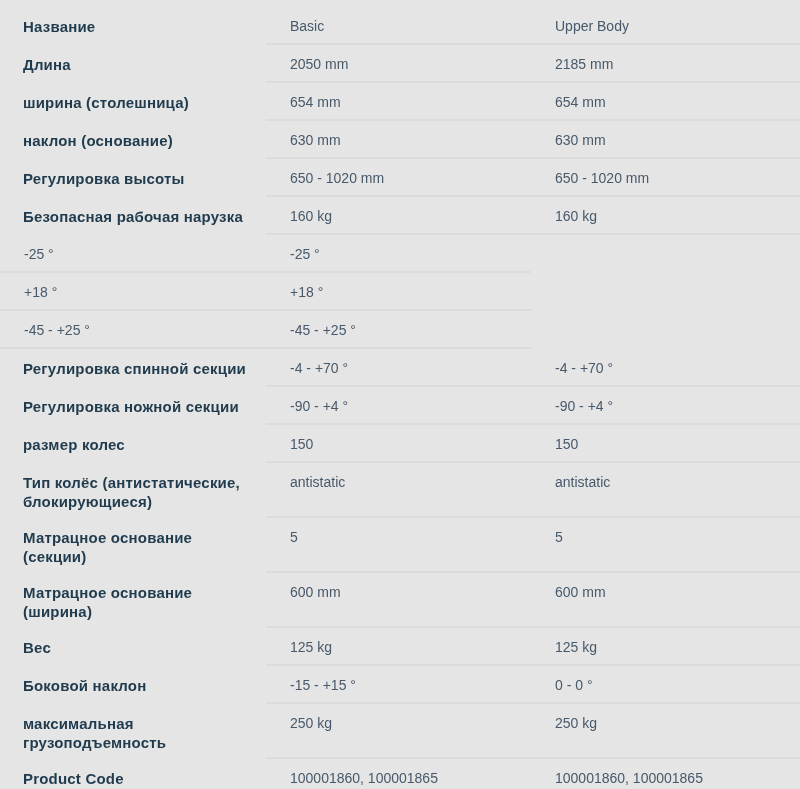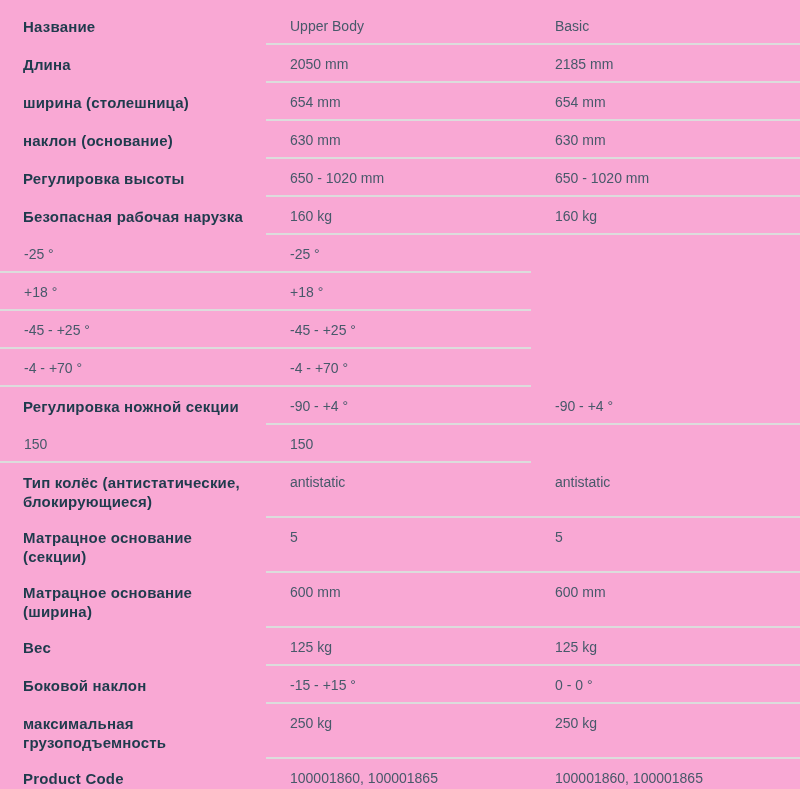--- a/index.html
+++ b/index.html
@@ -3,21 +3,21 @@
 <meta charset="utf-8">
 <style>
   * { margin: 0; padding: 0; box-sizing: border-box; }
   html, body {
     background: #ffffff;
     font-family: "Liberation Sans", sans-serif;
   }
   #spec-table {
     width: 800px;
     height: 789px;
-    background: #f9a8d4;
+    background: #e5e5e5;
     overflow: hidden;
   }
   .spec-row {
     display: grid;
     grid-template-columns: 266px 265px 1fr;
     align-items: stretch;
   }
   .cell {
     padding-top: 10px;
     padding-bottom: 7px;
@@ -45,22 +45,22 @@
     white-space: nowrap;
   }
 </style>
 </head>
 <body>
 
 <div id="spec-table">
 
     <div class="spec-row header">
       <div class="cell label-cell">Название</div>
+      <div class="cell value-cell">Basic</div>
       <div class="cell value-cell">Upper Body</div>
-      <div class="cell value-cell">Basic</div>
     </div>
 
     <div class="spec-row">
       <div class="cell label-cell">Длина</div>
       <div class="cell value-cell">2050 mm</div>
       <div class="cell value-cell">2185 mm</div>
     </div>
 
     <div class="spec-row">
       <div class="cell label-cell">ширина (столешница)</div>
@@ -95,31 +95,33 @@
       <div class="cell value-cell">+18 °</div>
       <div class="cell value-cell">+18 °</div>
     </div>
 
     <div class="spec-row">
       <div class="cell value-cell">-45 - +25 °</div>
       <div class="cell value-cell">-45 - +25 °</div>
     </div>
 
     <div class="spec-row">
+      <div class="cell label-cell">Регулировка спинной секции</div>
       <div class="cell value-cell">-4 - +70 °</div>
       <div class="cell value-cell">-4 - +70 °</div>
     </div>
 
     <div class="spec-row">
       <div class="cell label-cell">Регулировка ножной секции</div>
       <div class="cell value-cell">-90 - +4 °</div>
       <div class="cell value-cell">-90 - +4 °</div>
     </div>
 
     <div class="spec-row">
+      <div class="cell label-cell">размер колес</div>
       <div class="cell value-cell">150</div>
       <div class="cell value-cell">150</div>
     </div>
 
     <div class="spec-row">
       <div class="cell label-cell">Тип колёс (антистатические,
 блокирующиеся)</div>
       <div class="cell value-cell">antistatic</div>
       <div class="cell value-cell">antistatic</div>
     </div>

